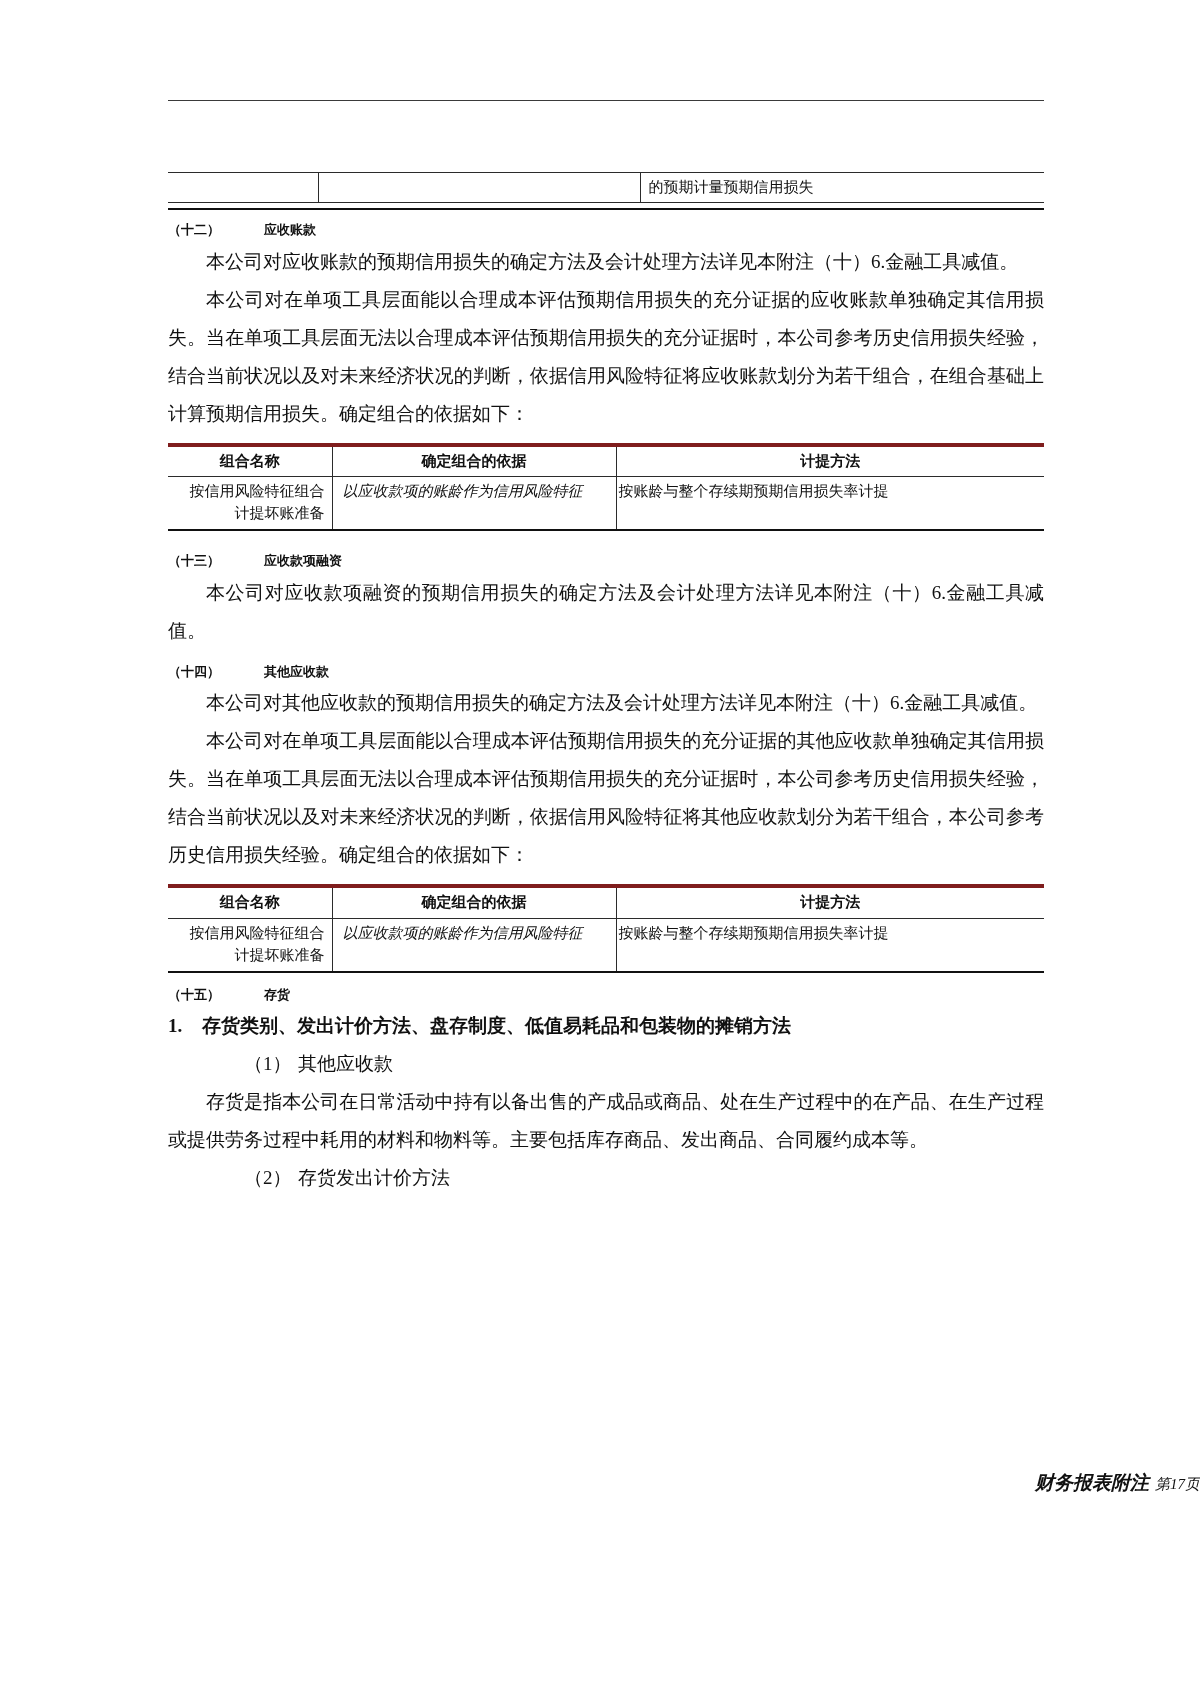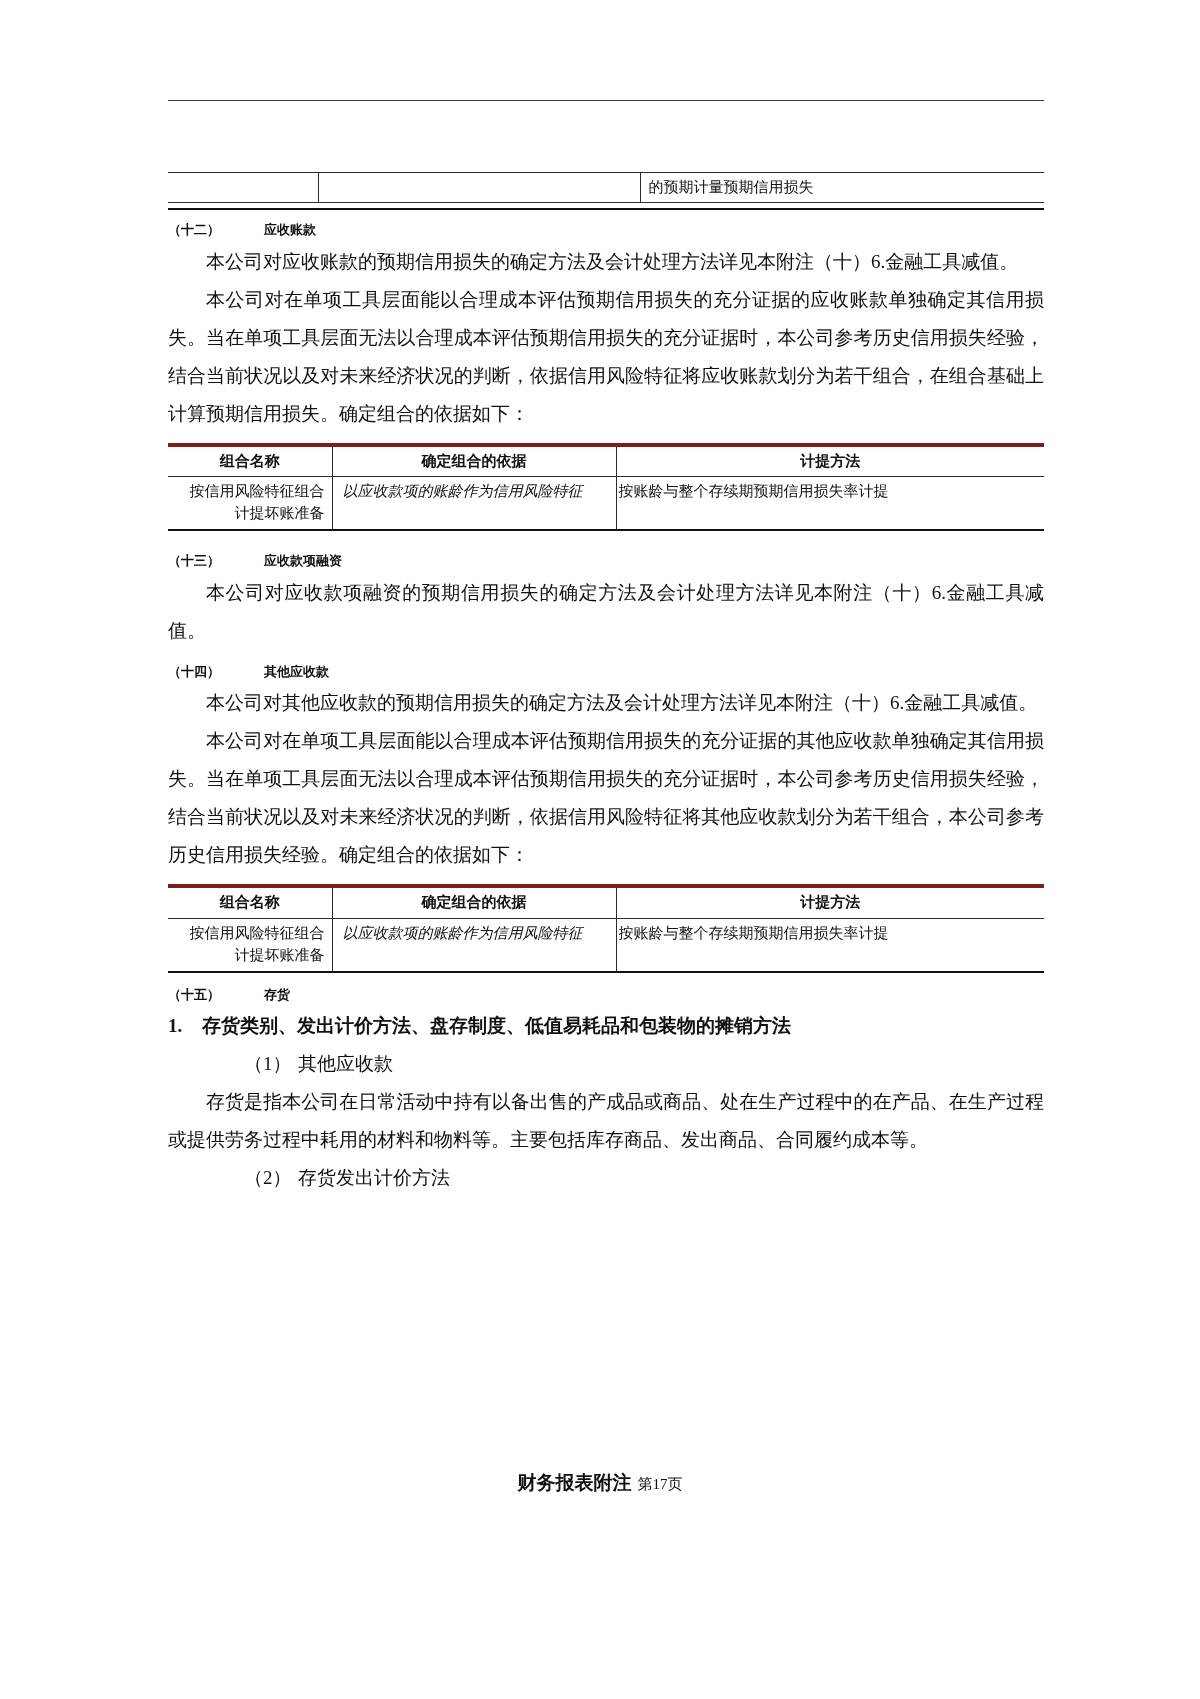--- a/index.html
+++ b/index.html
@@ -143,22 +143,23 @@
 
   .spacer-sm { height: 10px; }
   .spacer-md { height: 18px; }
 
   
   .footer {
     position: absolute;
     left: 0;
     top: 1470px;
     width: 1200px;
-    text-align: center;
-    font-size: 19px;
+    text-align: right;
+    font-size: 19px;
+    font-style: italic;
   }
   .footer .f-label {
     font-weight: bold;
   }
   .footer .f-page {
     font-size: 15px;
     margin-left: 6px;
   }
 </style>
 </head>

